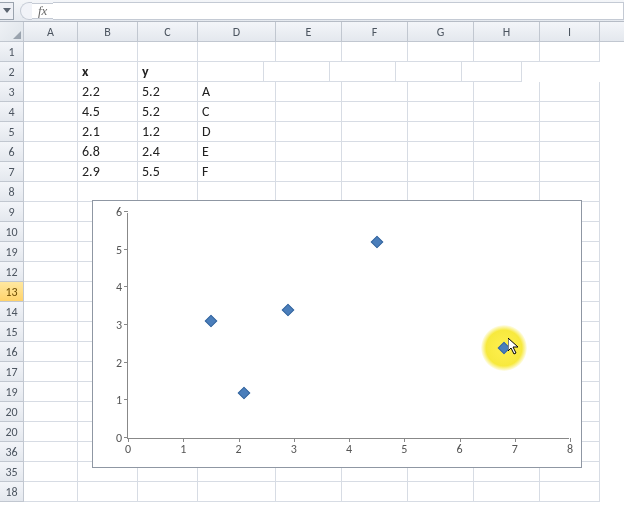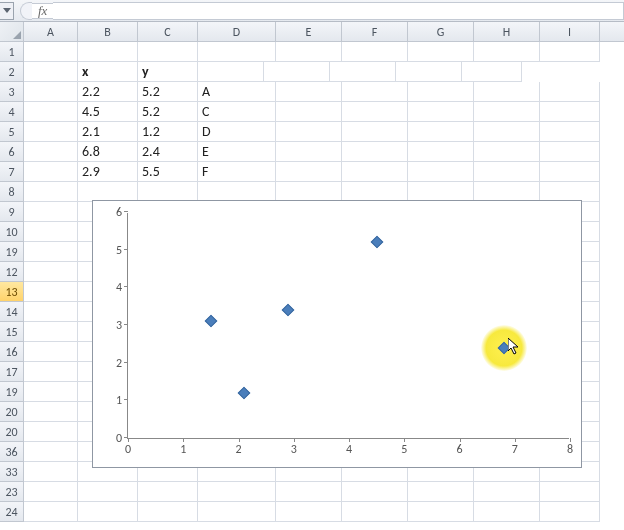--- a/index.html
+++ b/index.html
@@ -368,45 +368,33 @@
       <div class="cell wB"></div>
       <div class="cell wC"></div>
       <div class="cell wD"></div>
       <div class="cell wE"></div>
       <div class="cell wF"></div>
       <div class="cell wG"></div>
       <div class="cell wH"></div>
       <div class="cell wI"></div>
     </div>
     <div class="row">
-      <div class="rh">33</div>
-      <div class="cell wA"></div>
-      <div class="cell wB"></div>
-      <div class="cell wC"></div>
-      <div class="cell wD"></div>
-      <div class="cell wE"></div>
-      <div class="cell wF"></div>
-      <div class="cell wG"></div>
-      <div class="cell wH"></div>
-      <div class="cell wI"></div>
-    </div>
-    <div class="row">
-      <div class="rh">23</div>
-      <div class="cell wA"></div>
-      <div class="cell wB"></div>
-      <div class="cell wC"></div>
-      <div class="cell wD"></div>
-      <div class="cell wE"></div>
-      <div class="cell wF"></div>
-      <div class="cell wG"></div>
-      <div class="cell wH"></div>
-      <div class="cell wI"></div>
-    </div>
-    <div class="row">
-      <div class="rh">24</div>
+      <div class="rh">35</div>
+      <div class="cell wA"></div>
+      <div class="cell wB"></div>
+      <div class="cell wC"></div>
+      <div class="cell wD"></div>
+      <div class="cell wE"></div>
+      <div class="cell wF"></div>
+      <div class="cell wG"></div>
+      <div class="cell wH"></div>
+      <div class="cell wI"></div>
+    </div>
+    <div class="row">
+      <div class="rh">18</div>
       <div class="cell wA"></div>
       <div class="cell wB"></div>
       <div class="cell wC"></div>
       <div class="cell wD"></div>
       <div class="cell wE"></div>
       <div class="cell wF"></div>
       <div class="cell wG"></div>
       <div class="cell wH"></div>
       <div class="cell wI"></div>
     </div>

